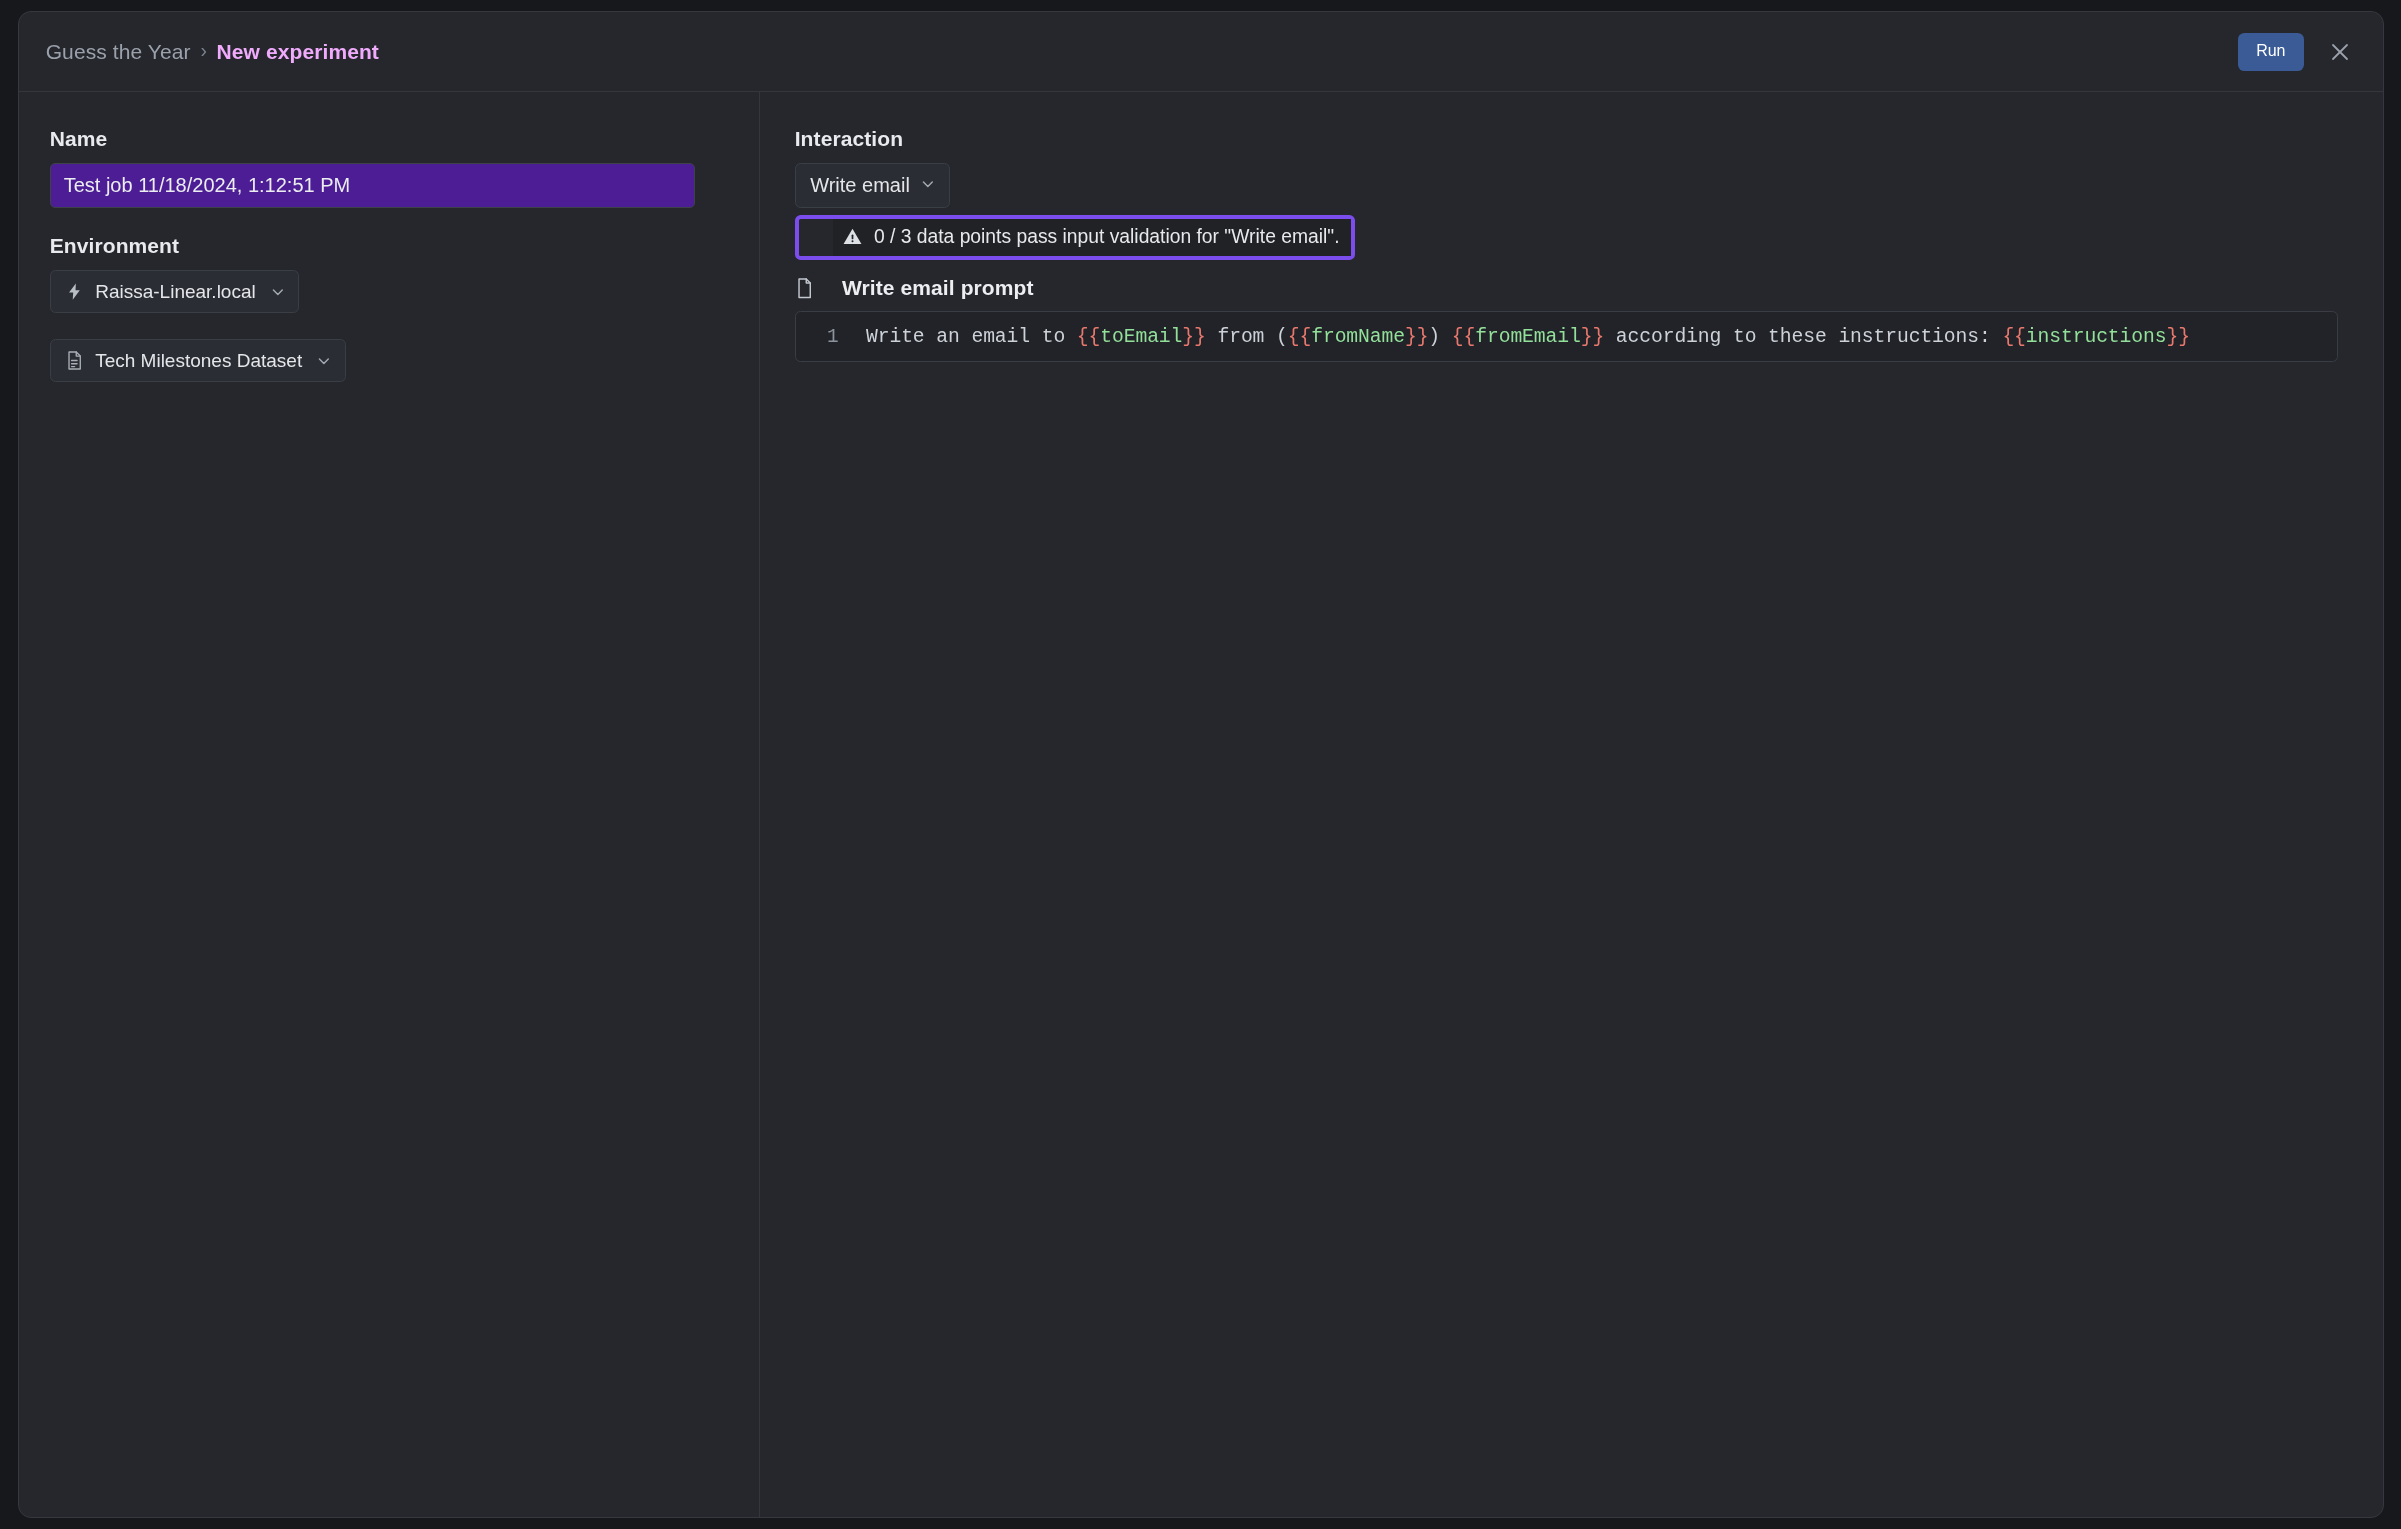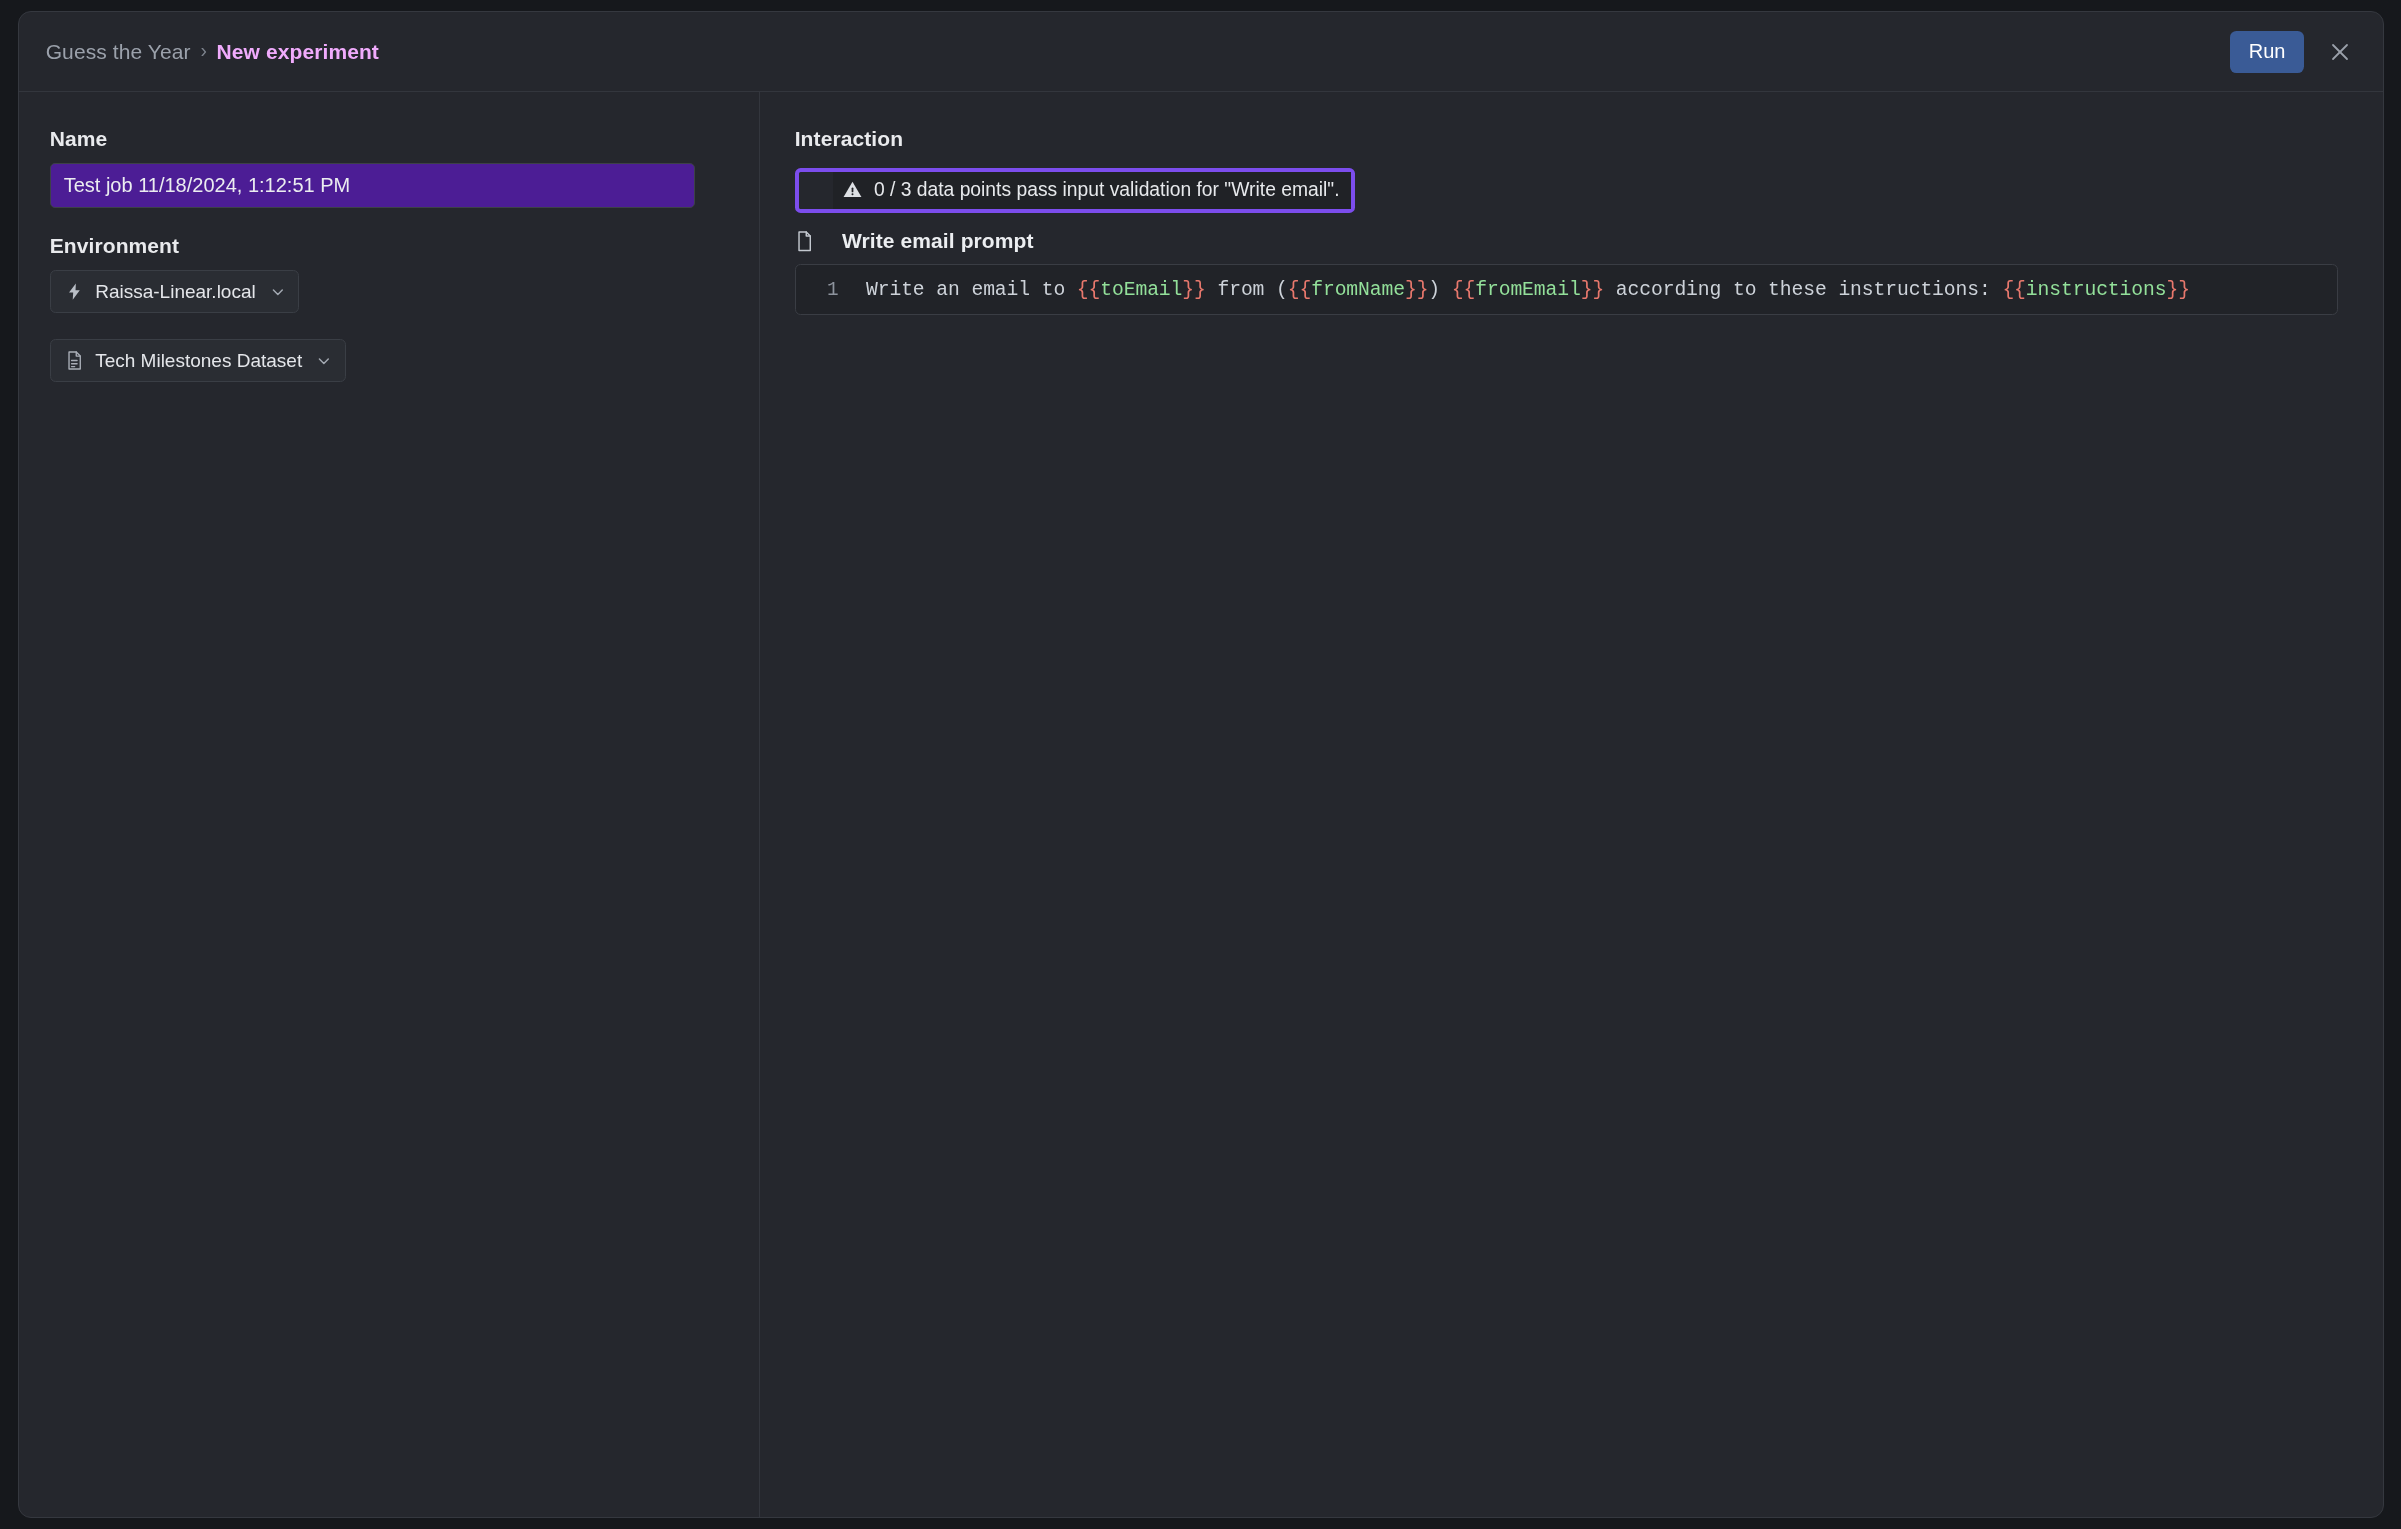--- a/index.html
+++ b/index.html
@@ -69,21 +69,21 @@
     align-items: center;
     gap: 17.7px;
   }
 
   .run-button {
     background: #3a5b96;
     color: #ffffff;
     border: none;
     border-radius: 6.4px;
     font-family: "Liberation Sans", sans-serif;
-    font-size: 20px;
+    font-size: 16px;
     line-height: 1;
     padding: 10.5px 18.5px 12px;
     cursor: pointer;
   }
 
   .close-button {
     width: 37px;
     height: 37px;
     display: flex;
     align-items: center;
@@ -336,20 +336,30 @@
           </span>
         </div>
       </div>
 
     </div>
 
     <div class="right-pane">
 
       <label class="field-label">Interaction</label>
 
+      <div class="interaction-row">
+        <div class="interaction-picker">
+          <span>Write email</span>
+          <span class="chev">
+            <svg width="17.7" height="17.7" viewBox="0 0 24 24" fill="none" stroke="#a3a9b2" stroke-width="2" stroke-linecap="round" stroke-linejoin="round">
+              <polyline points="6 9.5 12 15.5 18 9.5"></polyline>
+            </svg>
+          </span>
+        </div>
+      </div>
 
       <div class="warning-wrap">
         <div class="warning-banner">
           <span class="warn-icon">
             <svg width="21" height="21" viewBox="0 0 24 24" fill="#dde0e4">
               <path d="M12 3.2 L22.2 20.6 H1.8 Z"></path>
               <rect x="11" y="9.6" width="2" height="5.6" rx="1" fill="#202226"></rect>
               <circle cx="12" cy="17.4" r="1.15" fill="#202226"></circle>
             </svg>
           </span>

